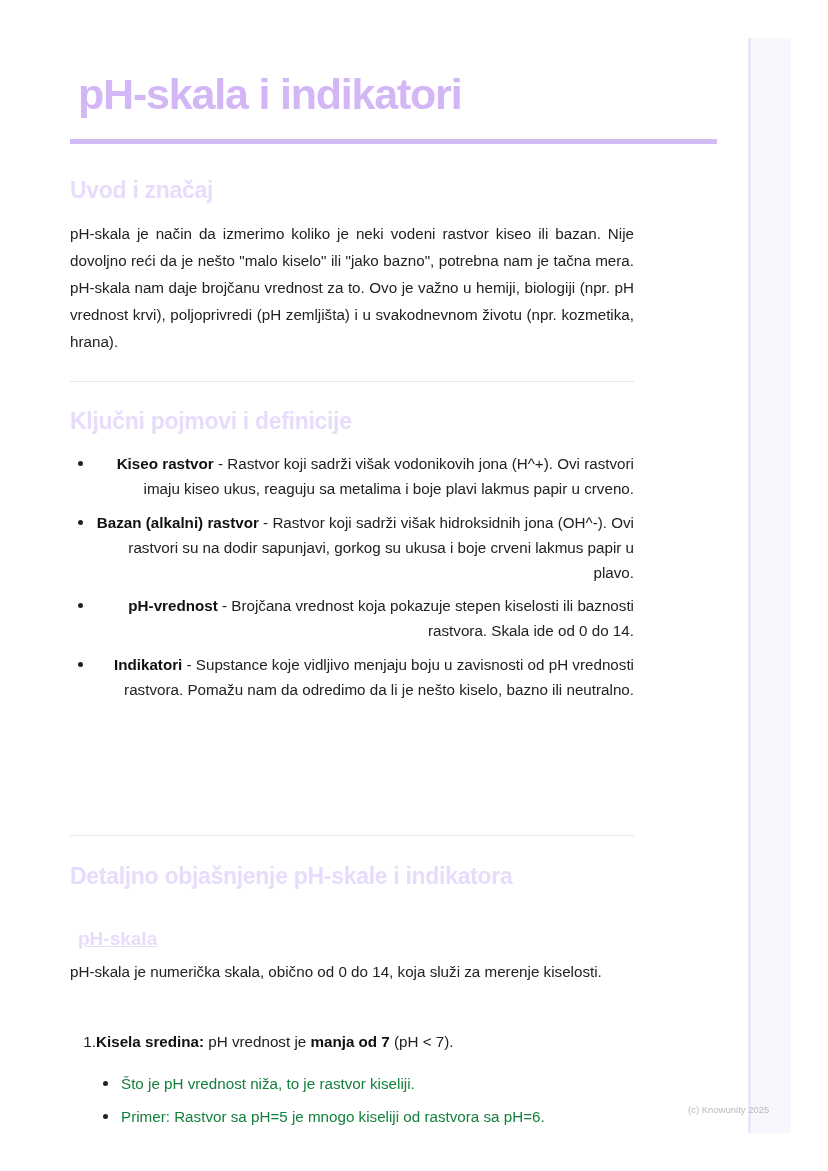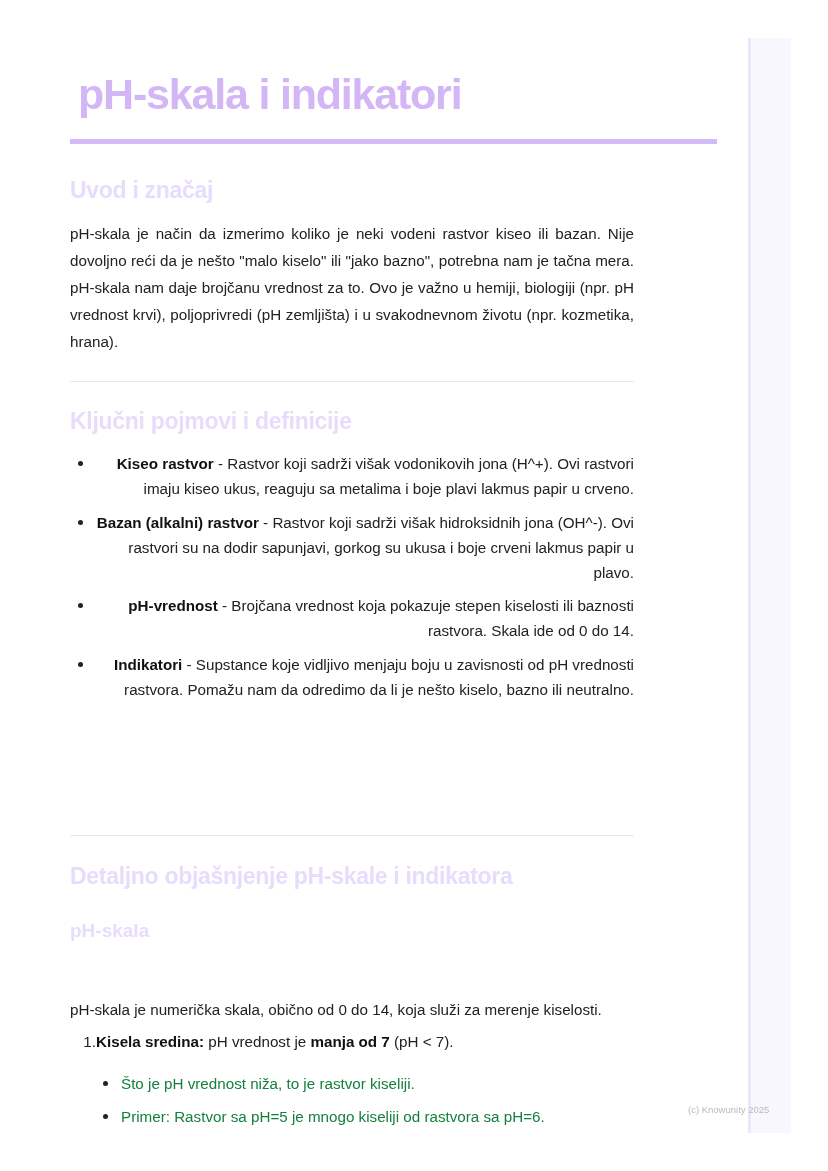--- a/index.html
+++ b/index.html
@@ -54,26 +54,27 @@
       font-size: 23px;
       font-weight: 700;
       color: #e7dcfb;
       letter-spacing: -0.3px;
       line-height: 28px;
       white-space: nowrap;
     }
     h3.sub {
       position: absolute;
       left: 0;
-      margin: 0;
+      margin: 8px;
       font-size: 19px;
       font-weight: 700;
       color: #e7dcfb;
       line-height: 24px;
       white-space: nowrap;
+      text-decoration: underline;
     }
     p.body {
       position: absolute;
       left: 0;
       margin: 0;
       width: 564px;
       font-size: 15.2px;
       line-height: 27px;
       text-align: justify;
       color: #222226;
@@ -195,21 +196,21 @@
       <li><b>Kiseo rastvor</b><span> - Rastvor koji sadrži višak vodonikovih jona (H^+). Ovi rastvori imaju kiseo ukus, reaguju sa metalima i boje plavi lakmus papir u crveno.</span></li>
       <li><b>Bazan (alkalni) rastvor</b><span> - Rastvor koji sadrži višak hidroksidnih jona (OH^-). Ovi rastvori su na dodir sapunjavi, gorkog su ukusa i boje crveni lakmus papir u plavo.</span></li>
       <li><b>pH-vrednost</b><span> - Brojčana vrednost koja pokazuje stepen kiselosti ili baznosti rastvora. Skala ide od 0 do 14.</span></li>
       <li><b>Indikatori</b><span> - Supstance koje vidljivo menjaju boju u zavisnosti od pH vrednosti rastvora. Pomažu nam da odredimo da li je nešto kiselo, bazno ili neutralno.</span></li>
     </ul>
 
     <hr class="div" style="top:835px;">
 
     <h2 class="sec" style="top:862px;">Detaljno objašnjenje pH-skale i indikatora</h2>
     <h3 class="sub" style="top:919px;">pH-skala</h3>
-    <p class="body" style="top:996px;">pH-skala je numerička skala, obično od 0 do 14, koja služi za merenje kiselosti.</p>
+    <p class="body" style="top:958px;">pH-skala je numerička skala, obično od 0 do 14, koja služi za merenje kiselosti.</p>
 
     <div class="ol-item" style="top:1029px;">
       <span class="num">1.</span><b>Kisela sredina:</b><span> pH vrednost je </span><b>manja od 7</b><span> (pH &lt; 7).</span>
     </div>
 
     <ul class="nested" style="top:1071px;">
       <li>Što je pH vrednost niža, to je rastvor kiseliji.</li>
       <li>Primer: Rastvor sa pH=5 je mnogo kiseliji od rastvora sa pH=6.</li>
     </ul>
   </div>

